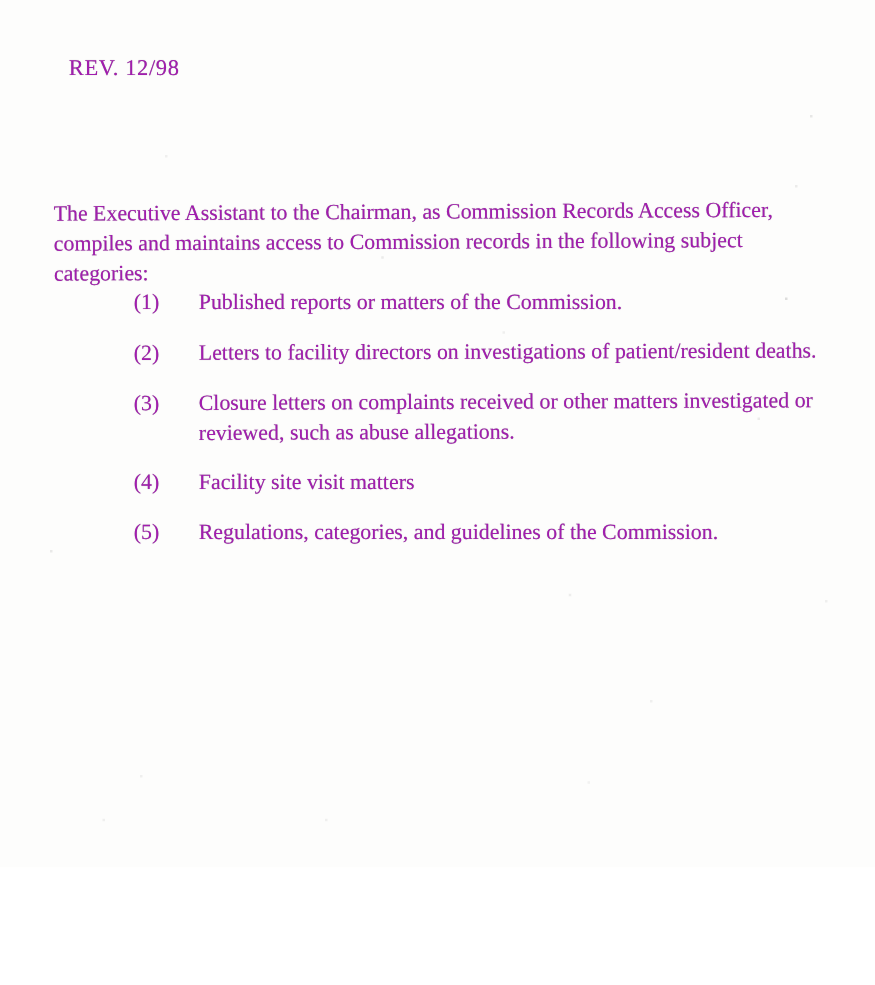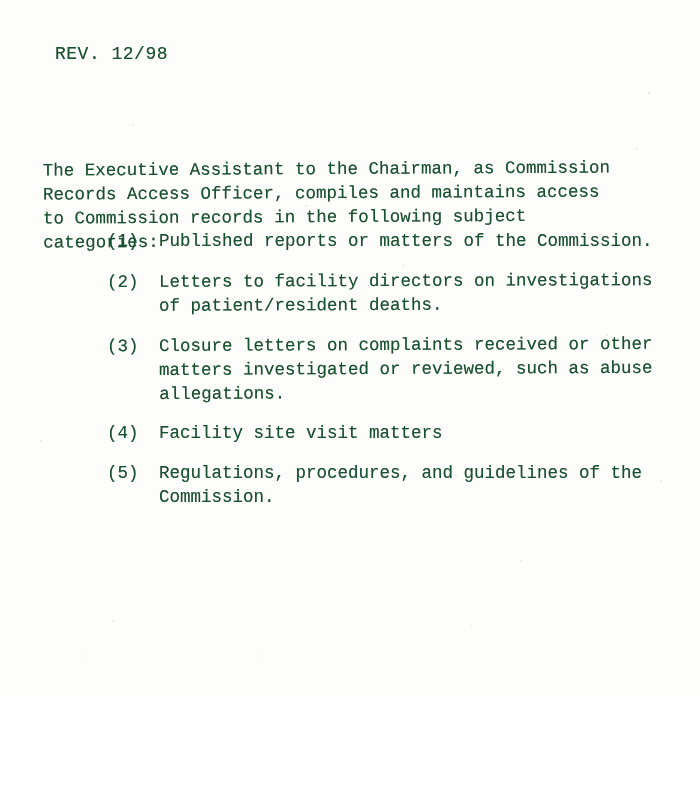--- a/index.html
+++ b/index.html
@@ -6,22 +6,22 @@
     margin: 0;
     padding: 0;
     background: #ffffff;
   }
   .page {
     position: relative;
     width: 700px;
     height: 694px;
     background: #fdfdfc;
     overflow: hidden;
-    font-family: Liberation Mono, monospace;
-    color: #14532d;
+    font-family: Liberation Serif, serif;
+    color: #a21caf;
   }
   
   .noise {
     position: absolute;
     top: 0; left: 0;
     width: 2px; height: 2px;
     background: transparent;
     box-shadow:
       628px 238px 0 rgba(80,80,80,0.18),
       648px  92px 0 rgba(100,100,100,0.14),
@@ -105,16 +105,16 @@
     <div class="list-item">
       <span class="item-number">(3)</span>
       <span class="item-text">Closure letters on complaints received or other matters investigated or reviewed, such as abuse allegations.</span>
     </div>
     <div class="list-item">
       <span class="item-number">(4)</span>
       <span class="item-text">Facility site visit matters</span>
     </div>
     <div class="list-item">
       <span class="item-number">(5)</span>
-      <span class="item-text">Regulations, procedures, and guidelines of the Commission.</span>
+      <span class="item-text">Regulations, categories, and guidelines of the Commission.</span>
     </div>
   </div>
 </div>
 
 </body></html>

